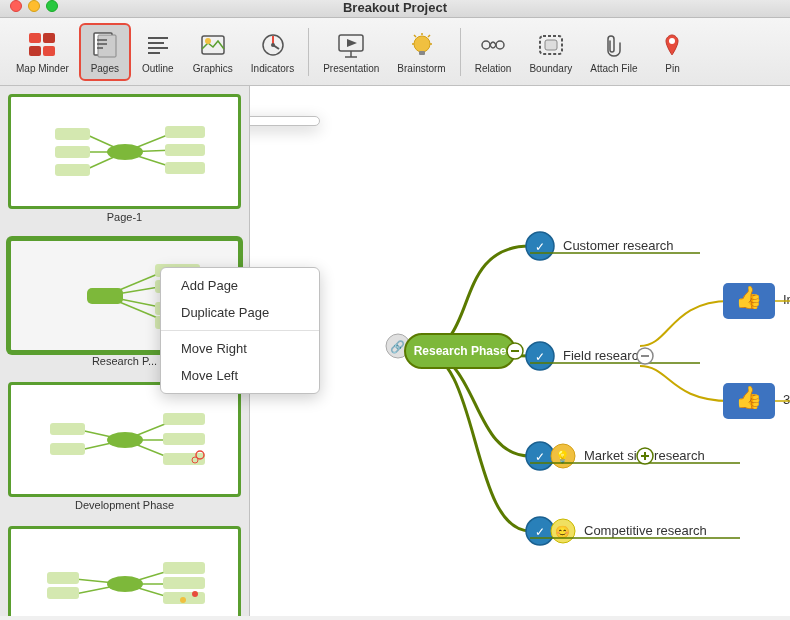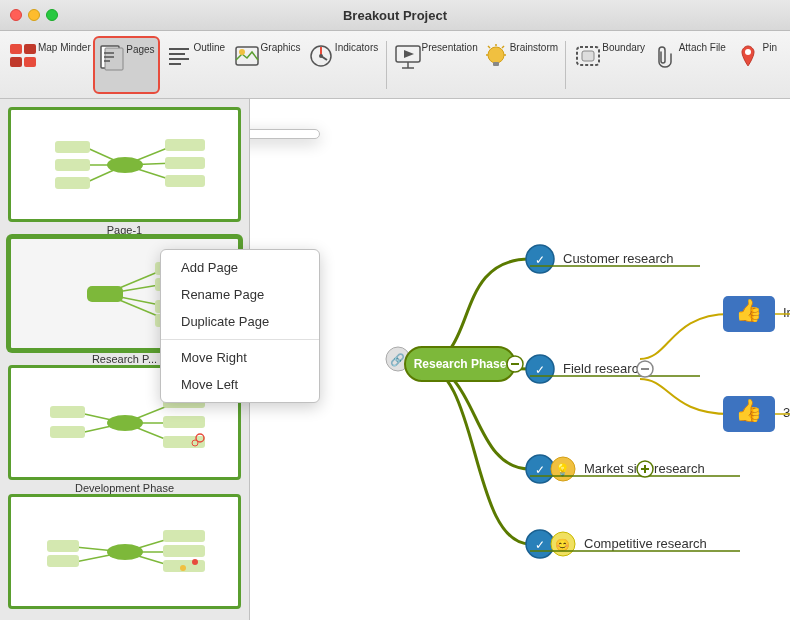--- a/index.html
+++ b/index.html
@@ -7,24 +7,24 @@
       width: 790px;
       height: 620px;
       background: #f0f0f0;
       font-family: -apple-system, BlinkMacSystemFont, 'Helvetica Neue', sans-serif;
       overflow: hidden;
       position: relative;
     }
 
     
     .title-bar {
-      height: 31px;
+      height: 18px;
       background: linear-gradient(to bottom, #e8e8e8, #d8d8d8);
       display: flex;
-      align-items: center;
+      align-items: flex-start;
       justify-content: center;
       border-bottom: 1px solid #bbb;
       position: relative;
     }
     .title-bar-title {
       font-size: 13px;
       font-weight: 600;
       color: #333;
     }
     .traffic-lights {
@@ -49,22 +49,22 @@
       height: 68px;
       background: linear-gradient(to bottom, #f5f5f5, #e8e8e8);
       border-bottom: 1px solid #c0c0c0;
       display: flex;
       align-items: center;
       padding: 0 8px;
       gap: 2px;
     }
     .toolbar-item {
       display: flex;
-      flex-direction: row;
-      align-items: flex-start;
+      flex-direction: column;
+      align-items: center;
       justify-content: center;
       padding: 4px 8px;
       border-radius: 6px;
       cursor: pointer;
       min-width: 50px;
       height: 58px;
     }
     .toolbar-item.active {
       background: #d0d0d0;
       border: 2px solid #e74c3c;
@@ -98,21 +98,21 @@
 
     
     .sidebar {
       width: 250px;
       background: #e8e8e8;
       border-right: 1px solid #c0c0c0;
       padding: 8px;
       overflow-y: auto;
       display: flex;
       flex-direction: column;
-      gap: 0;
+      gap: 15px;
     }
     .page-thumbnail {
       background: white;
       border: 3px solid #5a9e2f;
       border-radius: 4px;
       height: 115px;
       cursor: pointer;
       position: relative;
       display: flex;
       align-items: center;
@@ -281,20 +281,31 @@
         <line x1="8" y1="6" x2="6" y2="4" stroke="#d4a017" stroke-width="1.5"></line>
         <line x1="6" y1="13" x2="4" y2="13" stroke="#d4a017" stroke-width="1.5"></line>
       </svg>
     </div>
     <span class="toolbar-label">Brainstorm</span>
   </div>
 
   <div class="toolbar-separator"></div>
 
 
+  <div class="toolbar-item">
+    <div class="toolbar-icon">
+      <svg width="28" height="28" viewBox="0 0 28 28">
+        <circle cx="7" cy="14" r="4" fill="none" stroke="#555" stroke-width="1.5"></circle>
+        <circle cx="21" cy="14" r="4" fill="none" stroke="#555" stroke-width="1.5"></circle>
+        <path d="M11 14 Q14 8 17 14" fill="none" stroke="#555" stroke-width="1.5"></path>
+        <path d="M11 14 Q14 20 17 14" fill="none" stroke="#555" stroke-width="1.5"></path>
+      </svg>
+    </div>
+    <span class="toolbar-label">Relation</span>
+  </div>
 
   <div class="toolbar-item">
     <div class="toolbar-icon">
       <svg width="28" height="28" viewBox="0 0 28 28">
         <rect x="3" y="5" width="22" height="18" rx="3" fill="none" stroke="#555" stroke-width="2" stroke-dasharray="3 2"></rect>
         <rect x="8" y="9" width="12" height="10" rx="2" fill="#ddd" stroke="#888" stroke-width="1"></rect>
       </svg>
     </div>
     <span class="toolbar-label">Boundary</span>
   </div>
@@ -474,20 +485,19 @@
       <text x="334" y="449" font-size="13" fill="#333">Competitive research</text>
       <line x1="280" y1="452" x2="490" y2="452" stroke="#5a7a00" stroke-width="1.5"></line>
     </svg>
 
     <div class="context-menu" style="left: -90px; top: 30px; position: absolute;">
       
     </div>
   </div>
 </div>
 
-<div class="context-menu" style="position:absolute; left:160px; top:249px;">
+<div class="context-menu" style="position:absolute; left:160px; top:267px;">
   <div class="context-menu-item">Add Page</div>
-  <div class="context-menu-item">Rename Page</div>
   <div class="context-menu-item">Duplicate Page</div>
   <div class="context-menu-separator"></div>
   <div class="context-menu-item">Move Right</div>
   <div class="context-menu-item">Move Left</div>
 </div>
 
 </body></html>

